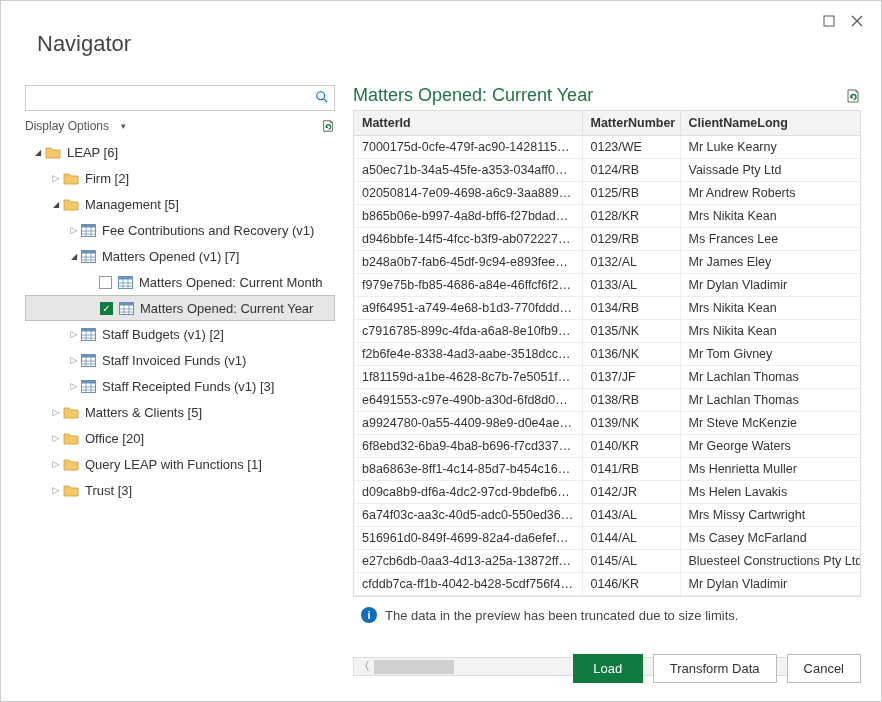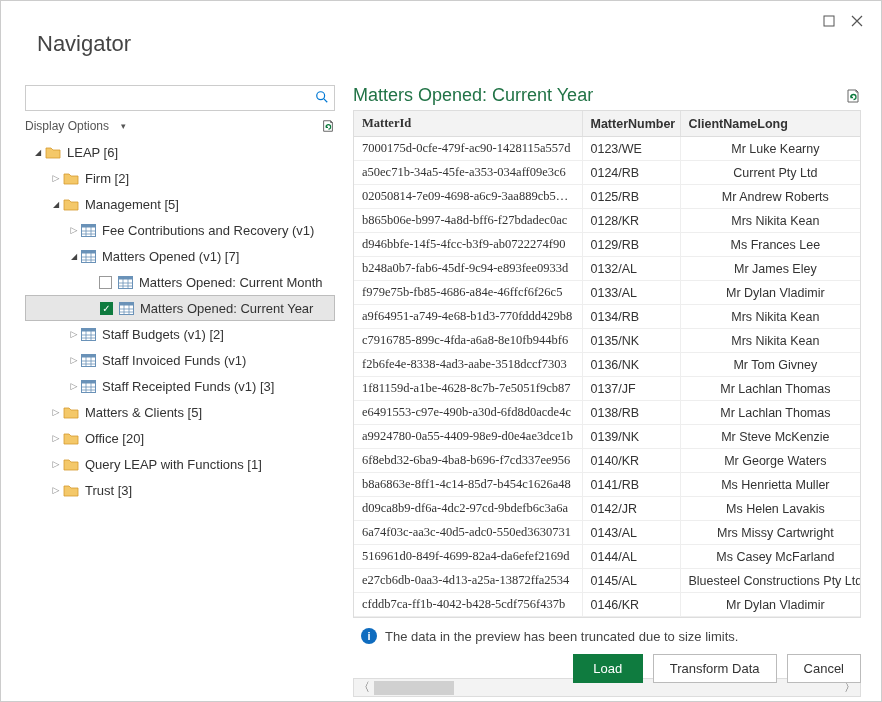--- a/index.html
+++ b/index.html
@@ -63,23 +63,23 @@
   .grid-wrap { border: 1px solid #ddd; flex: 0 0 auto; overflow: hidden; }
   table.grid { border-collapse: collapse; width: 100%; font-size: 12.5px; }
   table.grid th {
     background: #f3f3f3; text-align: left; font-weight: 600; color: #333;
     padding: 5px 8px; border-right: 1px solid #e1e1e1; border-bottom: 1px solid #ddd;
   }
   table.grid td {
     padding: 4px 8px; border-right: 1px solid #eee; border-bottom: 1px solid #eee;
     white-space: nowrap; overflow: hidden; text-overflow: ellipsis;
   }
-  .col-id { width: 228px; max-width: 228px; font-family: Liberation Serif, serif; }
+  .col-id { width: 228px; max-width: 228px; }
   .col-num { width: 98px; max-width: 98px; }
-  .col-client { width: auto; text-align: center; }
+  .col-client { width: auto; }
   .trunc-msg {
     display: flex; align-items: center; gap: 8px; color: #444; font-size: 13px;
     padding: 10px 8px 6px 8px;
   }
   .info-icon {
     width: 16px; height: 16px; border-radius: 50%; background: #0f6cbf; color: #fff;
     display: inline-flex; align-items: center; justify-content: center; font-size: 11px; font-weight: bold;
   }
   .hscroll {
     height: 20px; background: #f3f3f3; border: 1px solid #ddd; display: flex;
@@ -333,21 +333,21 @@
           </thead>
         <tbody id="grid-body">
             <tr>
               <td class="col-id">7000175d-0cfe-479f-ac90-1428115a557d</td>
               <td class="col-num">0123/WE</td>
               <td class="col-client">Mr Luke Kearny</td>
             </tr>
             <tr>
               <td class="col-id">a50ec71b-34a5-45fe-a353-034aff09e3c6</td>
               <td class="col-num">0124/RB</td>
-              <td class="col-client">Current Pty Ltd</td>
+              <td class="col-client">Vaissade Pty Ltd</td>
             </tr>
             <tr>
               <td class="col-id">02050814-7e09-4698-a6c9-3aa889cb57da</td>
               <td class="col-num">0125/RB</td>
               <td class="col-client">Mr Andrew Roberts</td>
             </tr>
             <tr>
               <td class="col-id">b865b06e-b997-4a8d-bff6-f27bdadec0ac</td>
               <td class="col-num">0128/KR</td>
               <td class="col-client">Mrs Nikita Kean</td>

